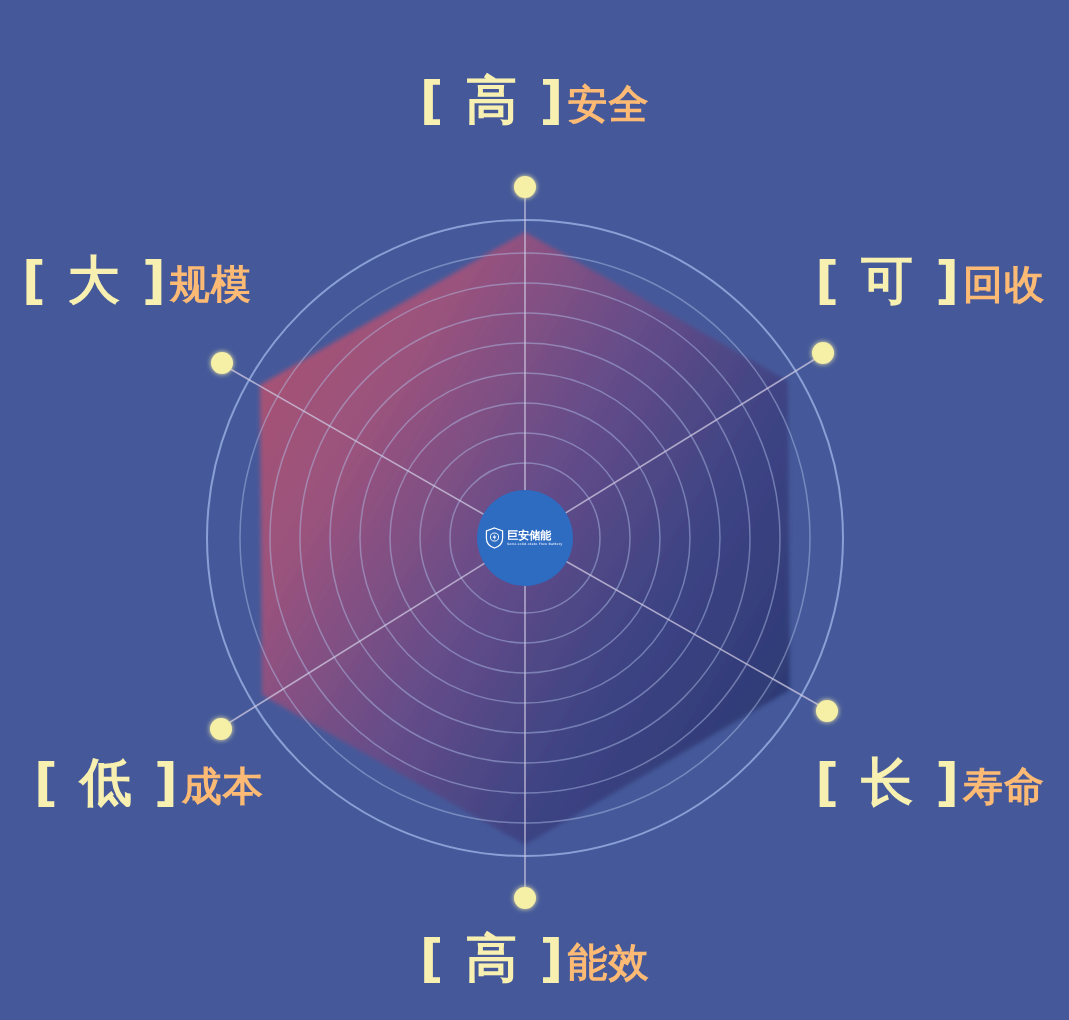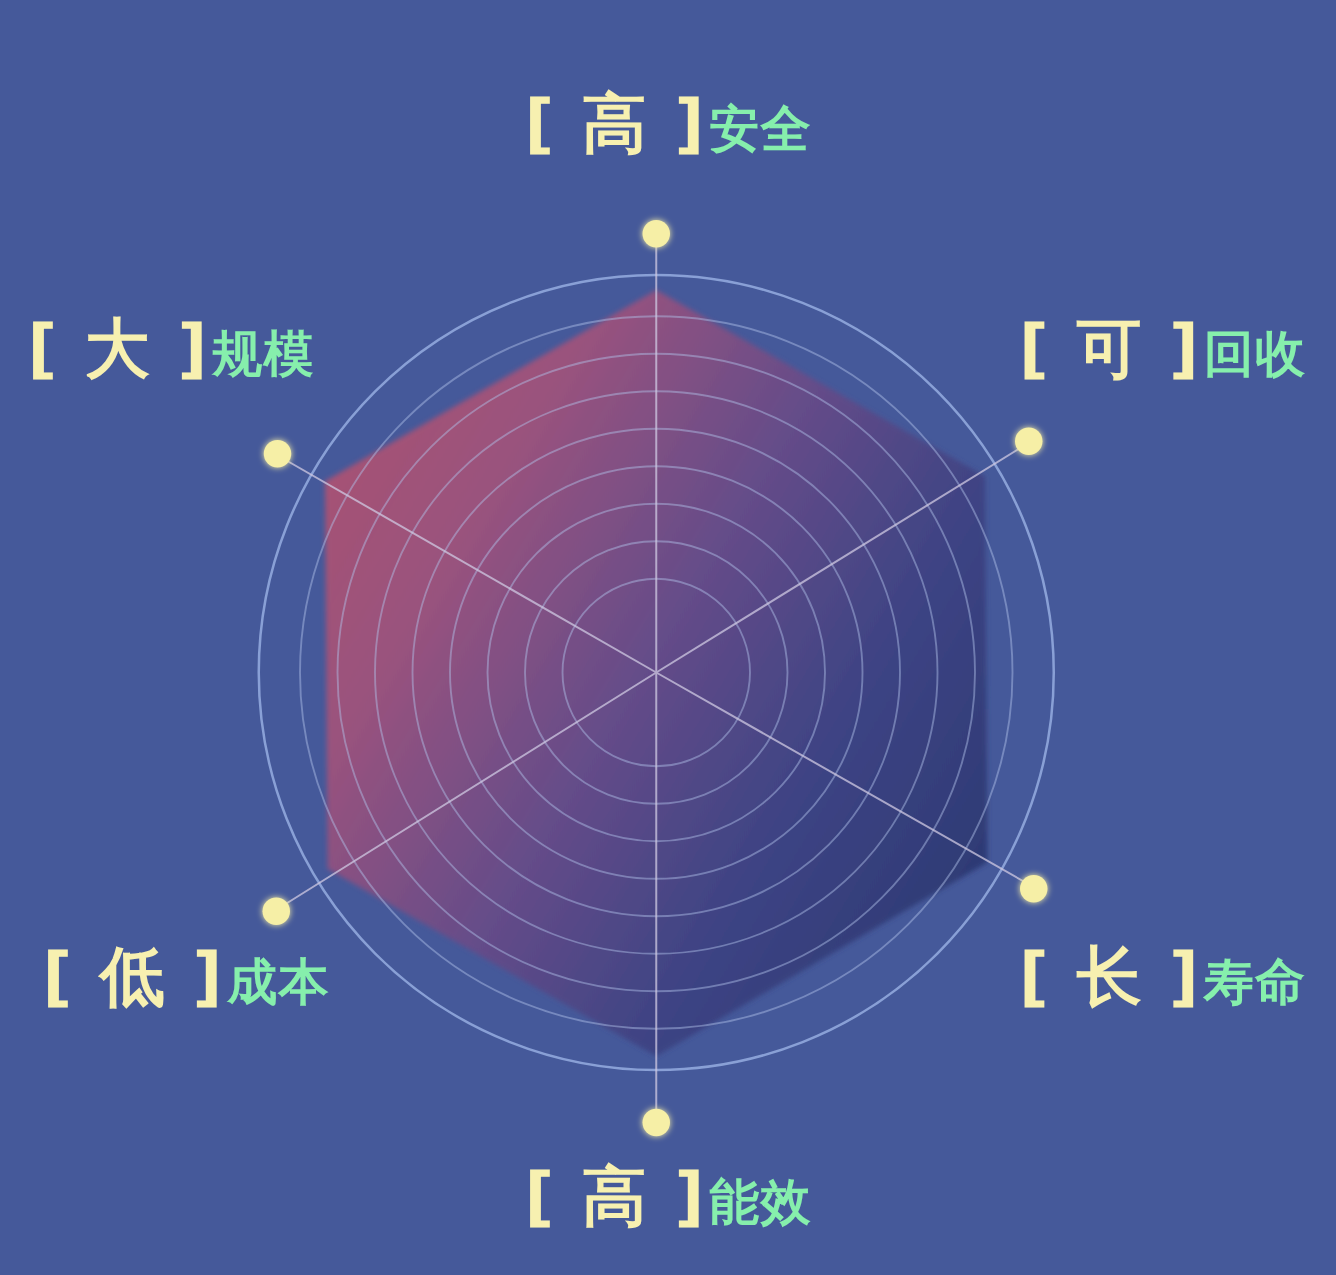--- a/index.html
+++ b/index.html
@@ -23,21 +23,21 @@
     line-height:1;
     user-select:none;
   }
   .axis-label .brk {
     color:#F7F0B0;
     font-size:52px;
     font-weight:700;
     letter-spacing:2px;
   }
   .axis-label .word {
-    color:#86efac;
+    color:#fdba74;
     font-size:40px;
     font-weight:700;
     letter-spacing:1px;
     margin-left:2px;
   }
   .axis-label .inner {
     display:inline-flex;
     align-items:baseline;
   }
 
@@ -132,20 +132,33 @@
     <g filter="url(#dotGlow)">
       <circle cx="525" cy="187" r="11" fill="#F6EFA6"></circle>
       <circle cx="823" cy="353" r="11" fill="#F6EFA6"></circle>
       <circle cx="827" cy="711" r="11" fill="#F6EFA6"></circle>
       <circle cx="525" cy="898" r="11" fill="#F6EFA6"></circle>
       <circle cx="221" cy="729" r="11" fill="#F6EFA6"></circle>
       <circle cx="222" cy="363" r="11" fill="#F6EFA6"></circle>
     </g>
   </svg>
 
+  <div id="center-logo">
+    <div id="logo-inner">
+      <svg id="logo-shield" viewBox="0 0 40 46">
+        <path d="M20 2 L37 8 V24 C37 34 29 41 20 44 C11 41 3 34 3 24 V8 Z" fill="none" stroke="#FFFFFF" stroke-width="2.6"></path>
+        <circle cx="20" cy="21" r="8.5" fill="none" stroke="#FFFFFF" stroke-width="2"></circle>
+        <path d="M21.5 14 L16 22.5 H20 L18.5 28.5 L24 20 H20 Z" fill="#FFFFFF"></path>
+      </svg>
+      <div id="logo-textblock">
+        <div id="logo-cn">巨安储能</div>
+        <div id="logo-en">Semi-solid-state Flow Battery</div>
+      </div>
+    </div>
+  </div>
 
   <div class="axis-label" id="lbl-top">
     <span class="inner">
       <span class="brk">[ 高 ]</span>
       <span class="word">安全</span>
     </span>
   </div>
 
   <div class="axis-label" id="lbl-top-right">
     <span class="inner">

